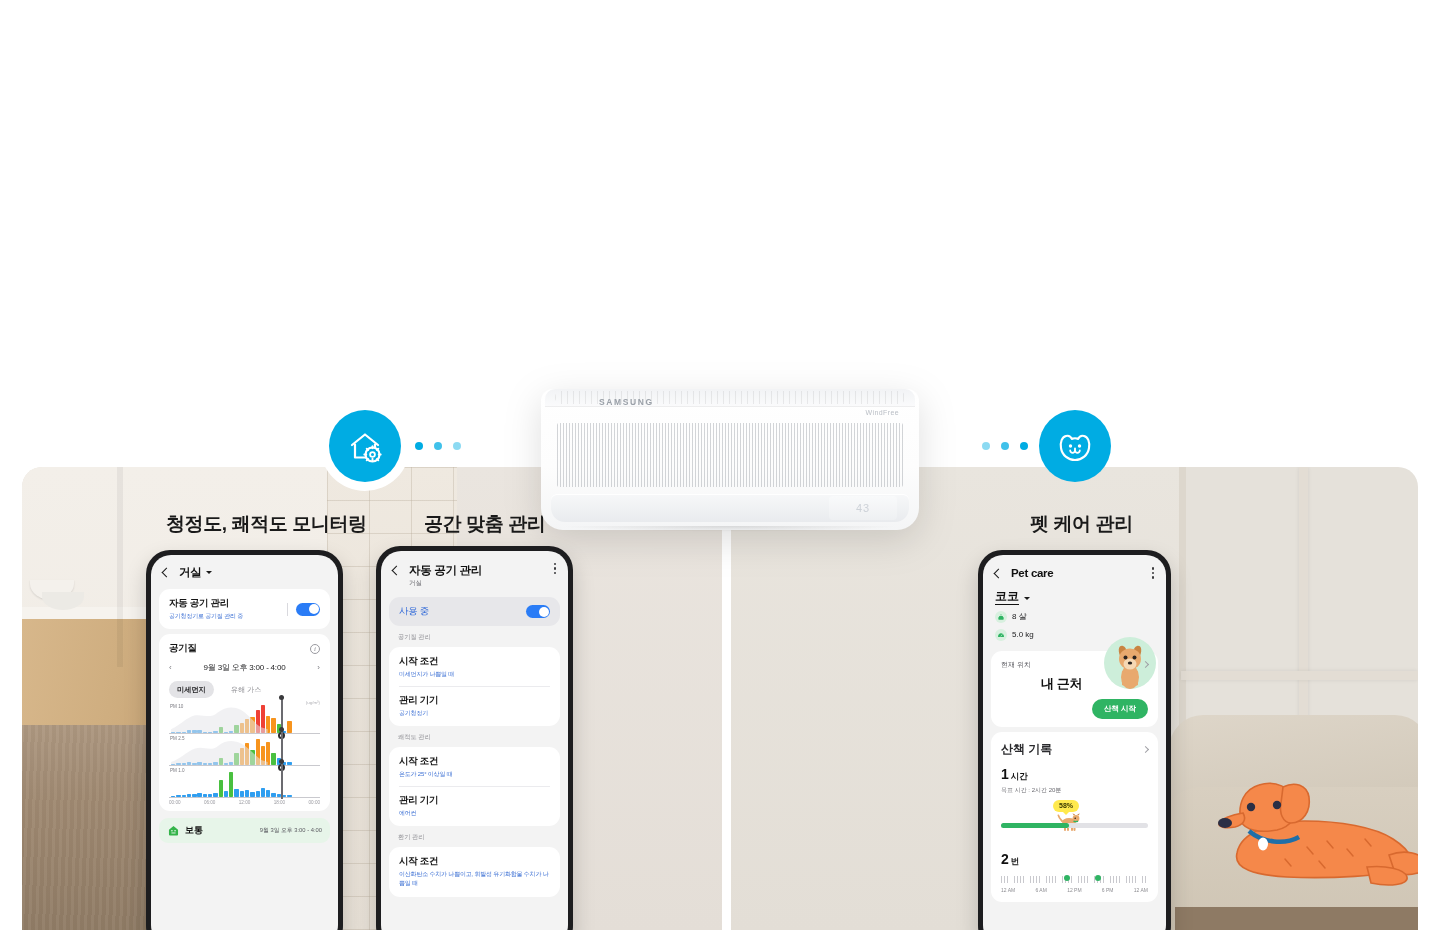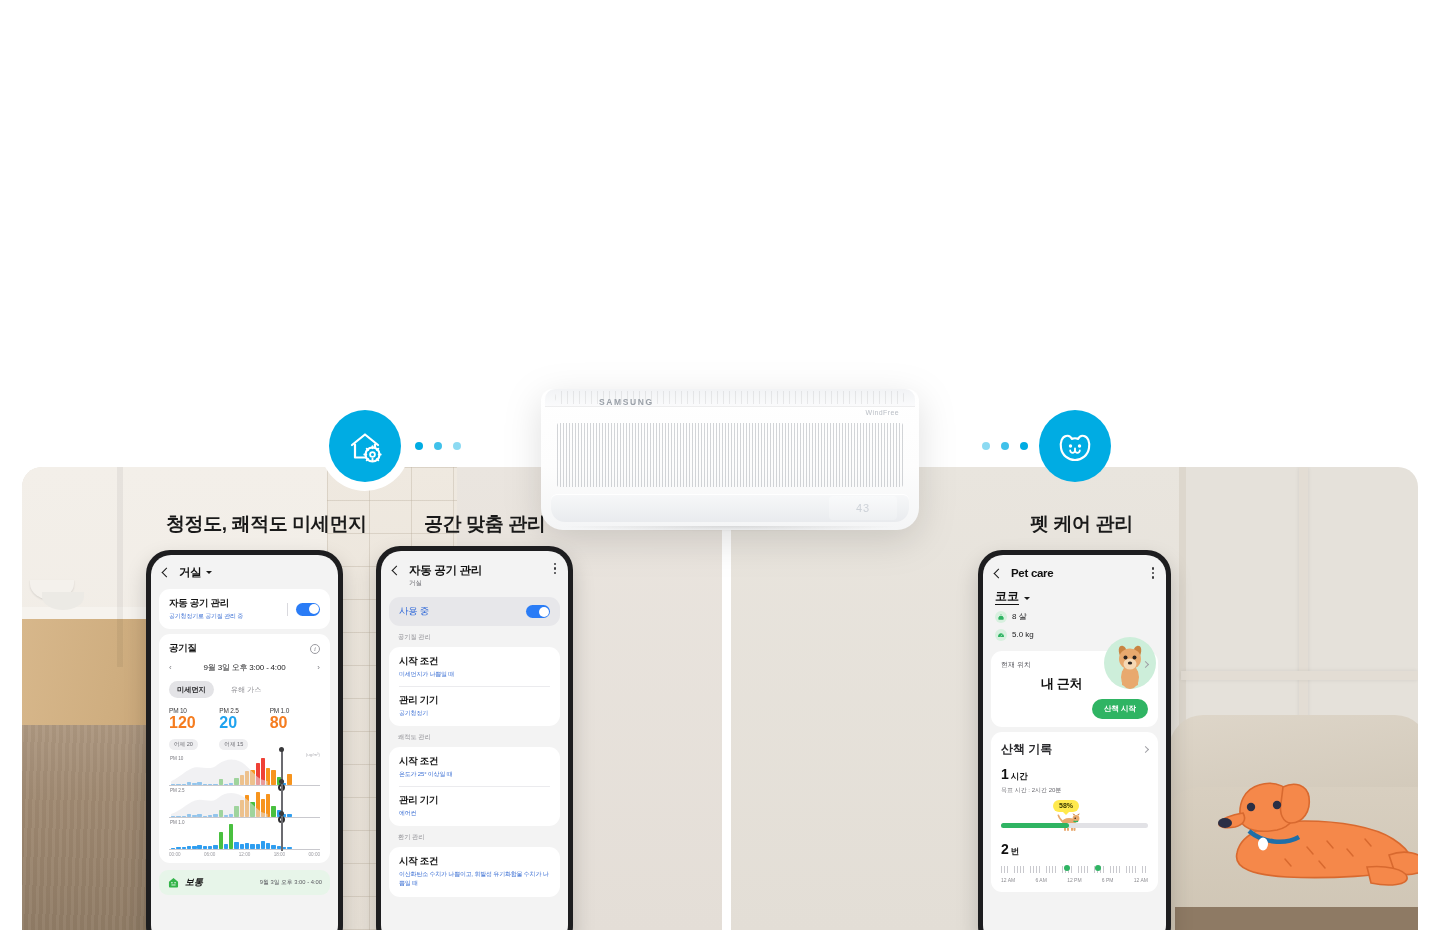--- a/index.html
+++ b/index.html
@@ -295,21 +295,21 @@
     position:absolute; left:-3.2px; width:7px;height:7px;border-radius:50%;
     background:#fff; border:2px solid #2c2c2e; z-index:5;
   }
   .axis{ display:flex; justify-content:space-between; margin-top:2px; }
   .axis span{ font-size:4.6px; color:#9a9aa0; }
   .statusbar{
     margin:7px 8px 0 8px; background:#e7f5e9; border-radius:9px; padding:6px 8px;
     display:flex; align-items:center; justify-content:space-between;
   }
   .st-left{ display:flex; align-items:center; gap:5px; }
-  .st-txt{ font-size:9px; font-weight:700; color:#151515;font-style:italic; }
+  .st-txt{ font-size:9px; font-weight:700; color:#151515; }
   .st-time{ font-size:5.8px; color:#5a5a60; }
 
   
   .sec-label{ font-size:6.2px; color:#8e8e93; margin:7px 0 3px 17px; }
   .hl-card{
     background:#e7e7ea; border-radius:11px; margin:5px 8px; padding:8px 10px;
     display:flex; align-items:center; justify-content:space-between;
   }
   .hl-txt{ font-size:9.5px; font-weight:400; color:#2f68d8; letter-spacing:-.3px; }
   .sep{ height:1px; background:#ebebee; margin:7px 0; }
@@ -411,21 +411,21 @@
             <path d="M148 106 l6 7"></path>
             <path d="M168 114 l6 7"></path>
           <path d="M186 104 l6 7"></path>
             <path d="M140 126 l6 7"></path>
             <path d="M106 124 l6 7"></path>
         </g>
       </svg>
     </div>
   </div>
 
-  <div class="heading" id="h1">청정도, 쾌적도 미세먼지</div>
+  <div class="heading" id="h1">청정도, 쾌적도 모니터링</div>
   <div class="heading" id="h2">공간 맞춤 관리</div>
   <div class="heading" id="h3">펫 케어 관리</div>
 
   <div class="badge ring" id="badge-home">
     <svg width="40" height="40" viewBox="0 0 40 40">
       <path d="M7 19 L20 8.5 L33 19" fill="none" stroke="#fff" stroke-width="2.2" stroke-linecap="round" stroke-linejoin="round"></path>
       <path d="M10 18.5 V31.5 H22" fill="none" stroke="#fff" stroke-width="2.2" stroke-linecap="round" stroke-linejoin="round"></path>
       <path d="M30 18.5 V22" fill="none" stroke="#fff" stroke-width="2.2" stroke-linecap="round"></path>
       <circle cx="27.5" cy="28.5" r="7" fill="#00ace3" stroke="#fff" stroke-width="2.2"></circle>
       <circle cx="27.5" cy="28.5" r="2.4" fill="none" stroke="#fff" stroke-width="1.8"></circle>
@@ -508,36 +508,20 @@
           <span class="a">‹</span>
           <span class="datetxt">9월 3일 오후 3:00 - 4:00</span>
           <span class="a">›</span>
         </div>
 
         <div class="chips">
           <span class="chip">미세먼지</span>
           <span class="chip alt">유해 가스</span>
         </div>
 
-        <div class="pmrow">
-          <div class="pmcol">
-            <div class="pmname">PM 10</div>
-            <div class="pmval" style="color:#f57c1f">120</div>
-            <div class="pmbadge">어제 20</div>
-          </div>
-          <div class="pmcol">
-            <div class="pmname">PM 2.5</div>
-            <div class="pmval" style="color:#1fa3ef">20</div>
-            <div class="pmbadge">어제 15</div>
-          </div>
-          <div class="pmcol">
-            <div class="pmname">PM 1.0</div>
-            <div class="pmval" style="color:#f57c1f">80</div>
-          </div>
-        </div>
 
         <div class="chartbox">
           <span class="chart-unit">(ug/m³)</span>
           <div class="chart">
             <span class="chart-lab">PM 10</span>
             <svg class="haze" viewBox="0 0 100 30" preserveAspectRatio="none">
               <path d="M0 26 C10 22 16 14 24 12 C33 10 40 16 48 9 C56 3 64 2 72 6 C80 10 86 20 93 24 L100 26 L100 30 L0 30 Z" fill="#e6e6ea"></path>
             </svg>
             <div class="bars">
                 <span style="height: 3%; background: rgb(47, 158, 240);"></span>
@@ -819,21 +803,21 @@
                 <path d="M15 12 v5"></path>
                 <path d="M17.5 12 v5"></path>
             </g>
             <path d="M16.5 8.2 q2.5 1 4.5 0" stroke="#2fb463" stroke-width="1.3" fill="none"></path>
           </svg>
           <div class="progress" style="position:absolute;left:0;right:0;bottom:2px">
             <i id="walkfill" style="width: 46%;"></i>
           </div>
         </div>
 
-        <div style="margin-top:10px">
+        <div style="margin-top:20px">
           <span class="big-num">2</span><span class="unit">번</span>
         </div>
 
         <div class="tickrow">
           <div class="ticks"></div>
           <span class="tickdot" id="td0" style="left: 43%;"></span>
           <span class="tickdot" id="td1" style="left: 64%;"></span>
         </div>
         <div class="timeaxis">
           <span>12 AM</span>

